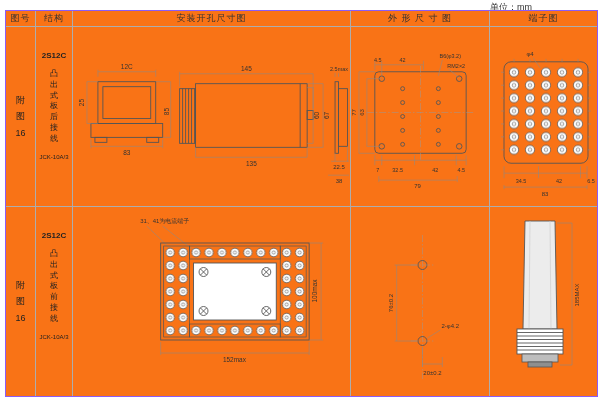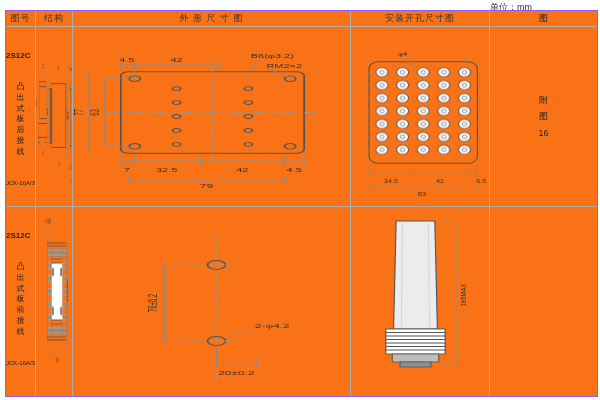--- a/index.html
+++ b/index.html
@@ -9,43 +9,44 @@
   .tbl{position:absolute;left:5px;top:10px;display:grid;
        grid-template-columns:30px 37px 278px 139px 107px;
        grid-template-rows:16px 180px 189px;
        border:1px solid #8b5cf6;background:#f97316}
   .tbl>div{border-right:1px solid #adadad;border-bottom:1px solid #adadad;overflow:hidden}
   .tbl>div:nth-child(5n){border-right:0}
   .tbl>div:nth-child(n+11){border-bottom:0}
   .hc{display:flex;align-items:center;justify-content:center;font-size:9px;color:#333;letter-spacing:1px;white-space:nowrap}
   .fig{display:flex;align-items:center;justify-content:center;font-size:9px;line-height:1.8}
   .vtext{white-space:pre-line;text-align:center}
-  .struct{display:flex;flex-direction:column;padding-top:24px;font-size:8px;gap:22px}
+  .struct{display:flex;flex-direction:column;align-items:center;padding-top:24px;font-size:8px;gap:9px}
   .model{font-weight:600}
   .mount{line-height:1.35}
   .code{font-size:6px}
   svg{display:block;width:100%;height:100%}
   .o{fill:none;stroke:#555;stroke-width:.9}
   .of{fill:#fff;stroke:#555;stroke-width:.9}
   .dim{fill:none;stroke:#8a8a8a;stroke-width:.55}
   .cl{fill:none;stroke:#999;stroke-width:.5;stroke-dasharray:7 2 1.5 2}
   .dt{font-size:6.5px;fill:#333;text-anchor:middle;font-family:"Liberation Sans","DejaVu Sans",sans-serif}
   .s55{font-size:5.5px}.s6{font-size:6px}
 </style>
 </head>
 <body>
 
 <div class="unit">单位：mm</div>
 
 <div class="tbl">
 
   <div class="hc">图号</div>
   <div class="hc">结构</div>
+  <div class="hc">安装开孔尺寸图</div>
   <div class="hc">外 形 尺 寸 图</div>
-  <div class="hc">安装开孔尺寸图</div>
+  <div class="hc">端子图</div>
 
   <div class="fig">
     <div class="vtext">附
 图
 16</div>
   </div>
 
   <div class="struct">
     <div class="model">2S12C</div>
     <div class="vtext mount">凸

